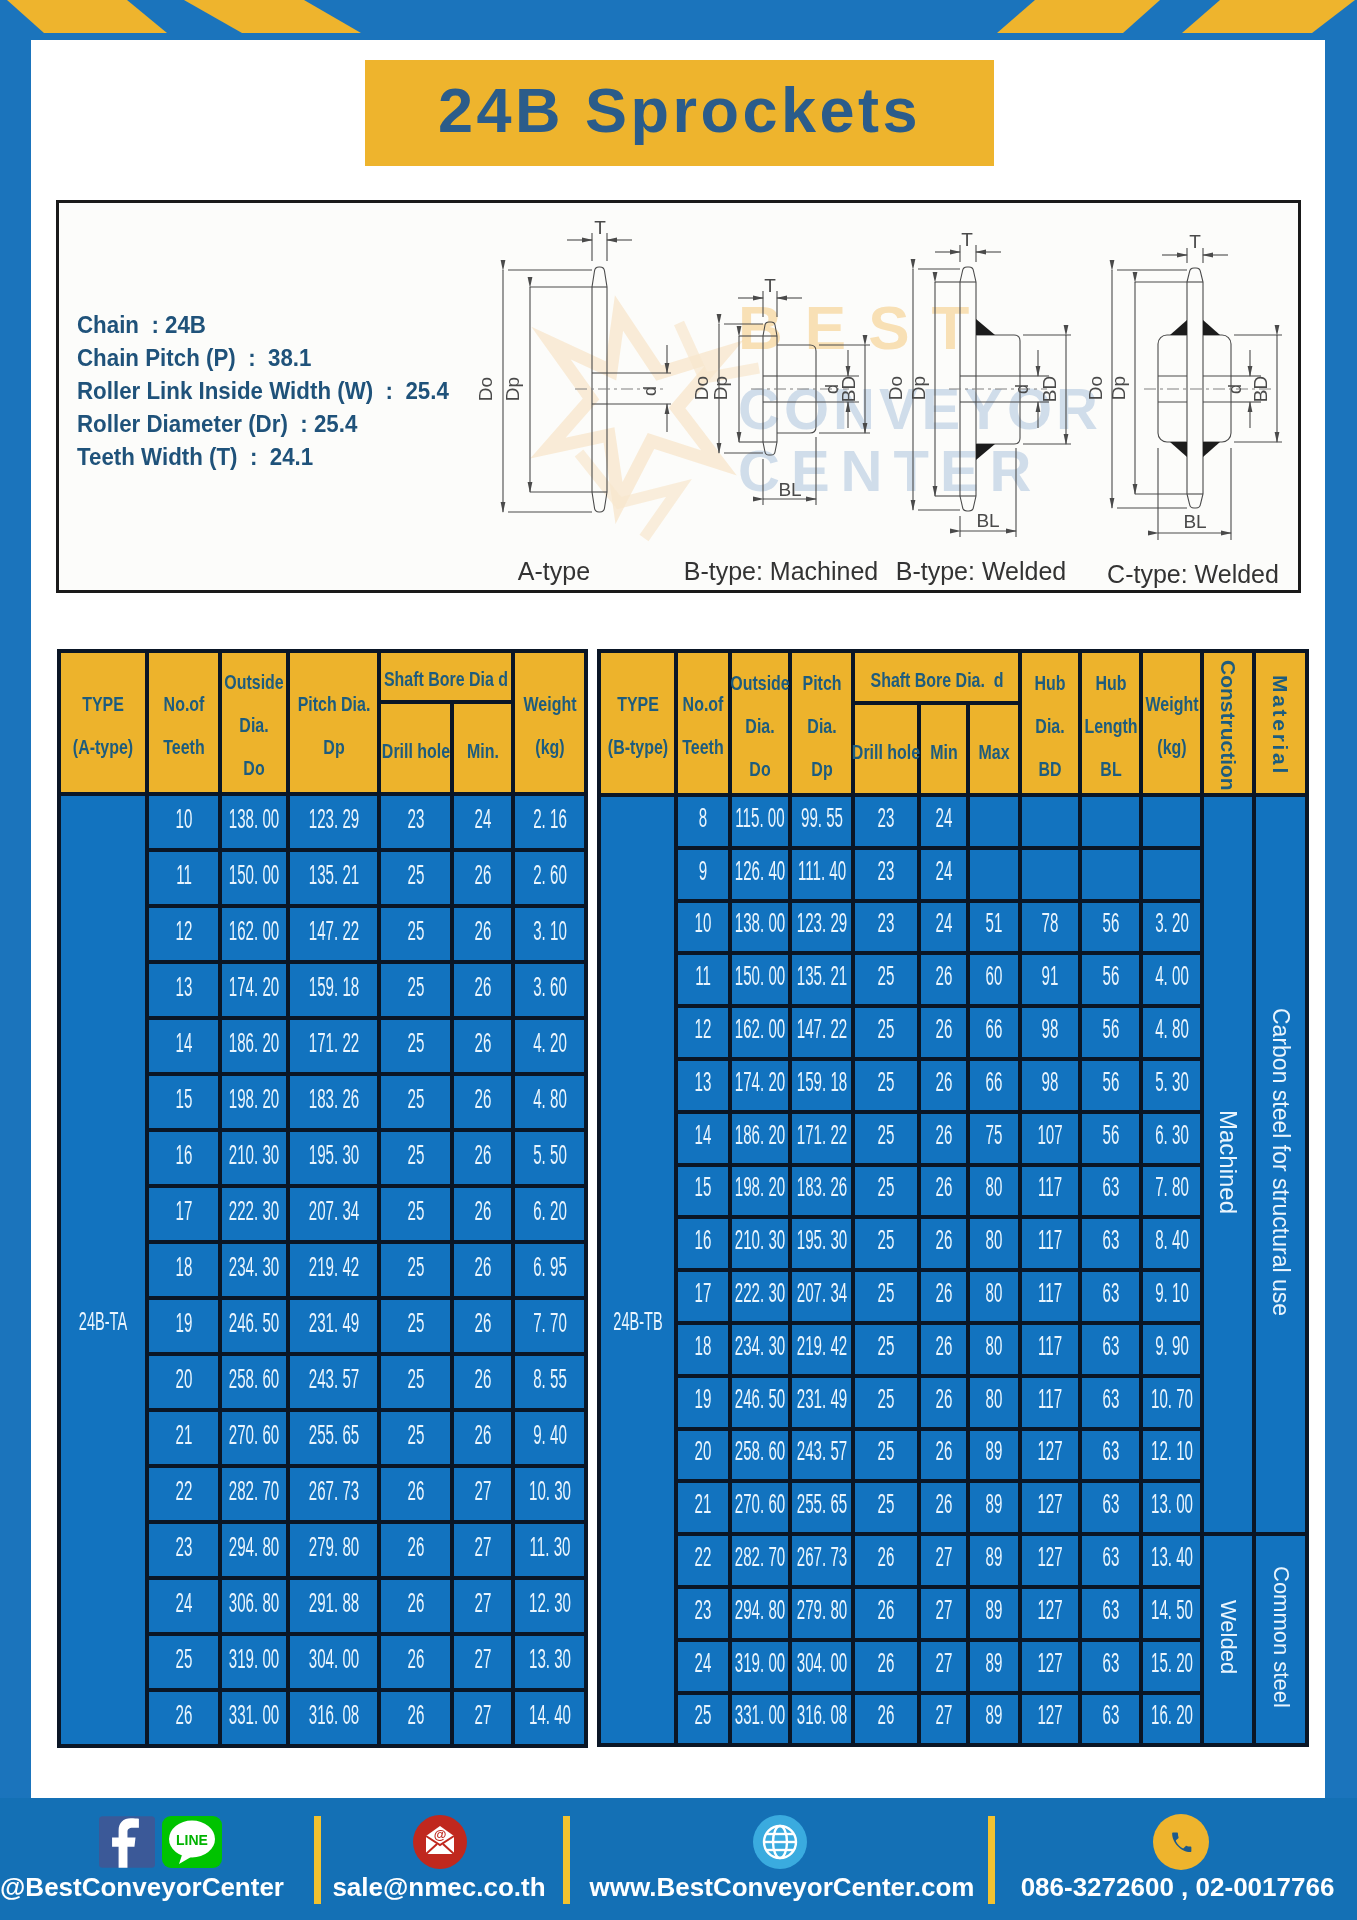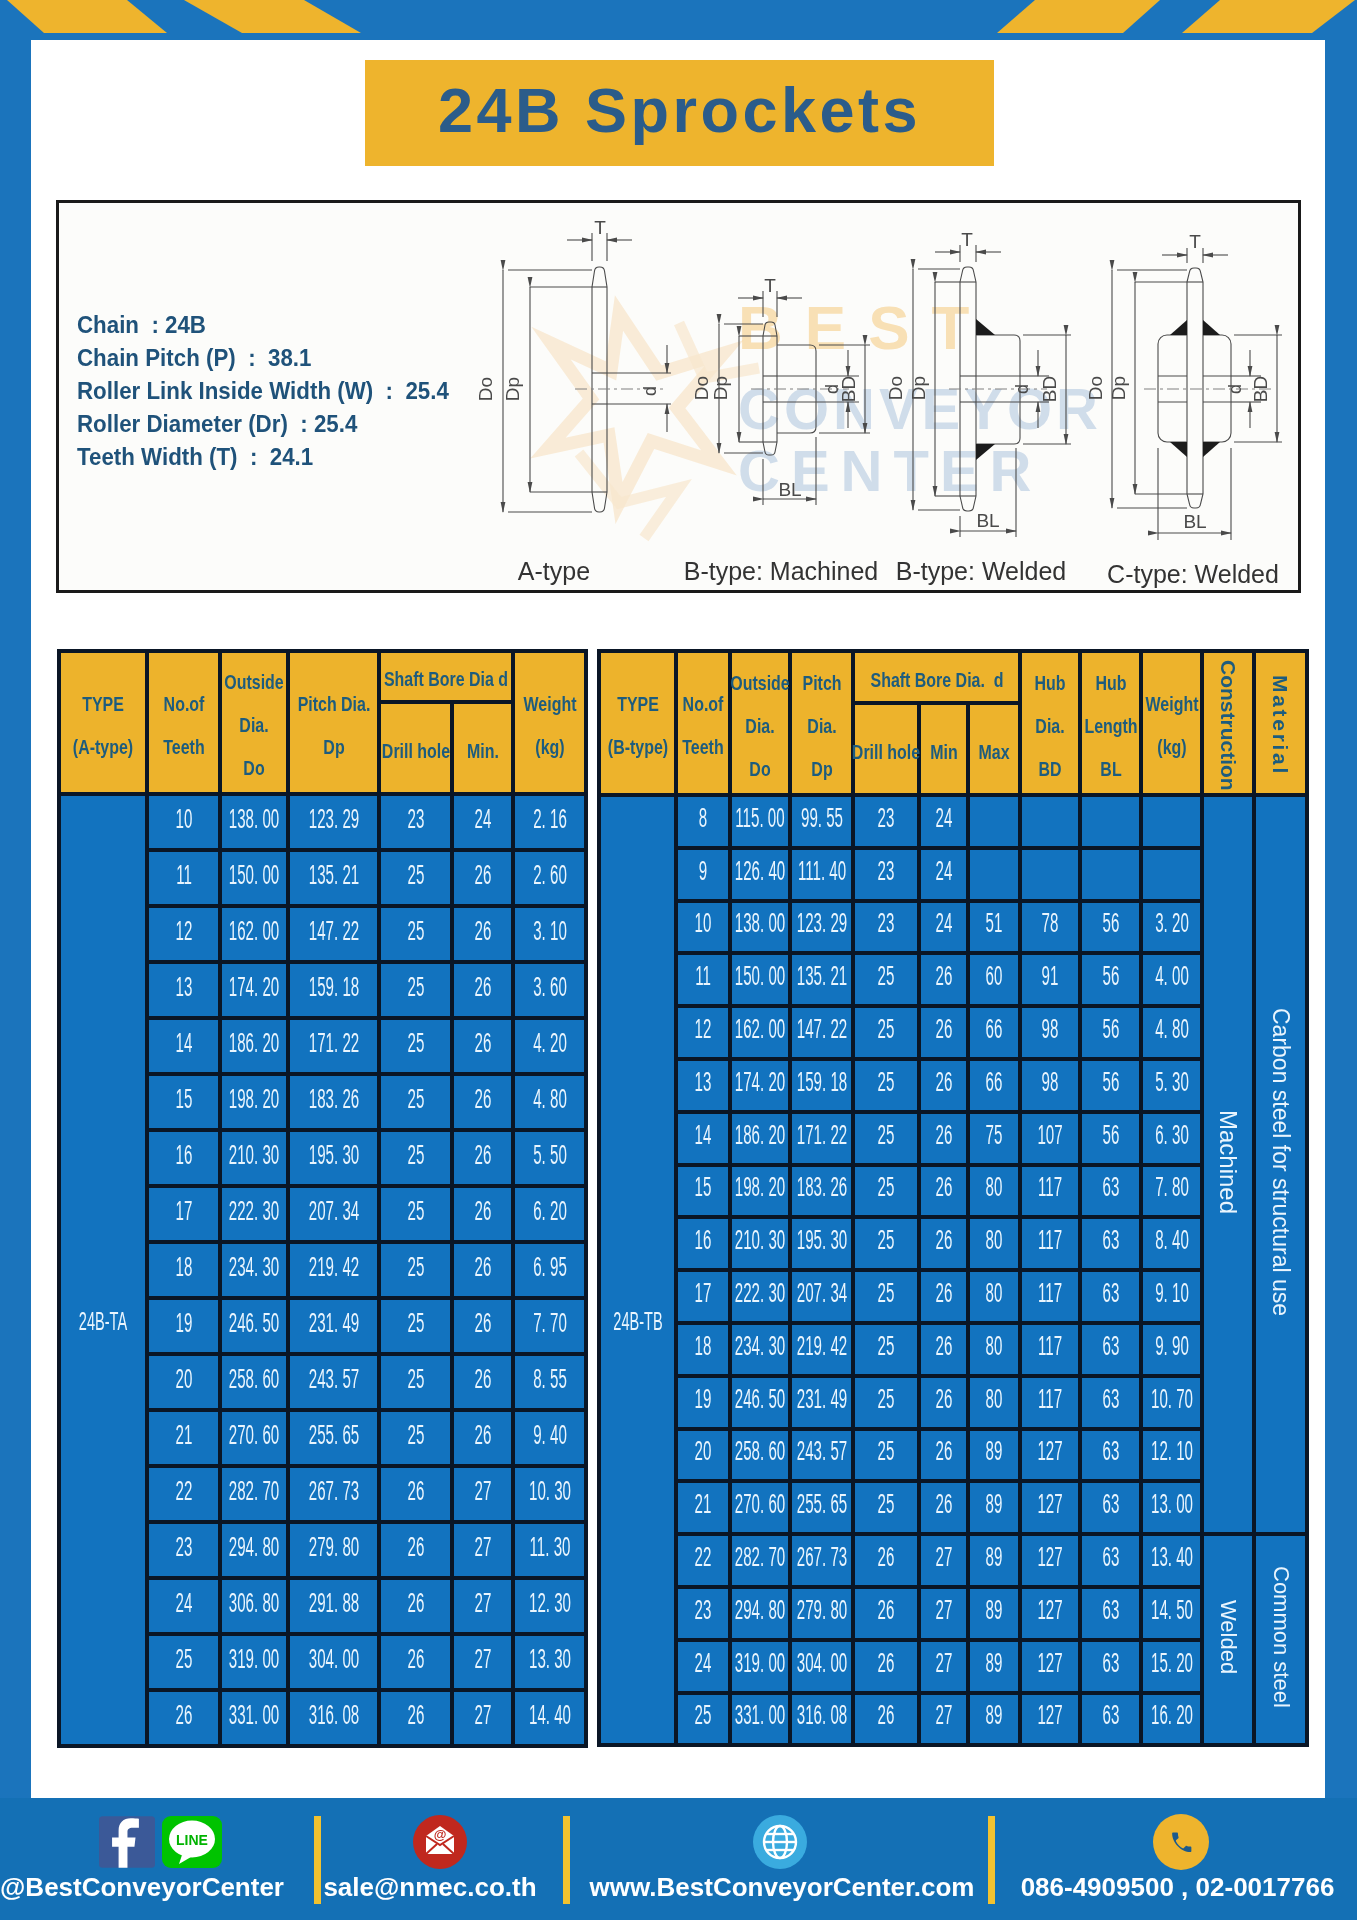--- a/index.html
+++ b/index.html
@@ -751,17 +751,17 @@
 </svg>
 
 <div class="abs" style="left:314px;top:1816px;width:7px;height:88px;background:#f2c230"></div>
 
 <div class="abs" style="left:563px;top:1816px;width:7px;height:88px;background:#f2c230"></div>
 
 <div class="abs" style="left:988px;top:1816px;width:7px;height:88px;background:#f2c230"></div>
 
 <div class="abs" style="left:0;top:1872px;width:283px;text-align:center;font-size:26px;font-weight:bold;color:#fff">@BestConveyorCenter</div>
 
-<div class="abs" style="left:320px;top:1872px;width:220px;text-align:center;font-size:26px;font-weight:bold;color:#fff">sale@nmec.co.th</div>
+<div class="abs" style="left:329px;top:1872px;width:220px;text-align:center;font-size:26px;font-weight:bold;color:#fff">sale@nmec.co.th</div>
 
 <div class="abs" style="left:582px;top:1872px;width:400px;text-align:center;font-size:26px;font-weight:bold;color:#fff">www.BestConveyorCenter.com</div>
 
-<div class="abs" style="left:1005px;top:1872px;width:345px;text-align:center;font-size:26px;font-weight:bold;color:#fff">086-4909500 , 02-0017766</div>
+<div class="abs" style="left:1005px;top:1872px;width:345px;text-align:center;font-size:26px;font-weight:bold;color:#fff">086-3272600 , 02-0017766</div>
 
 </body></html>

